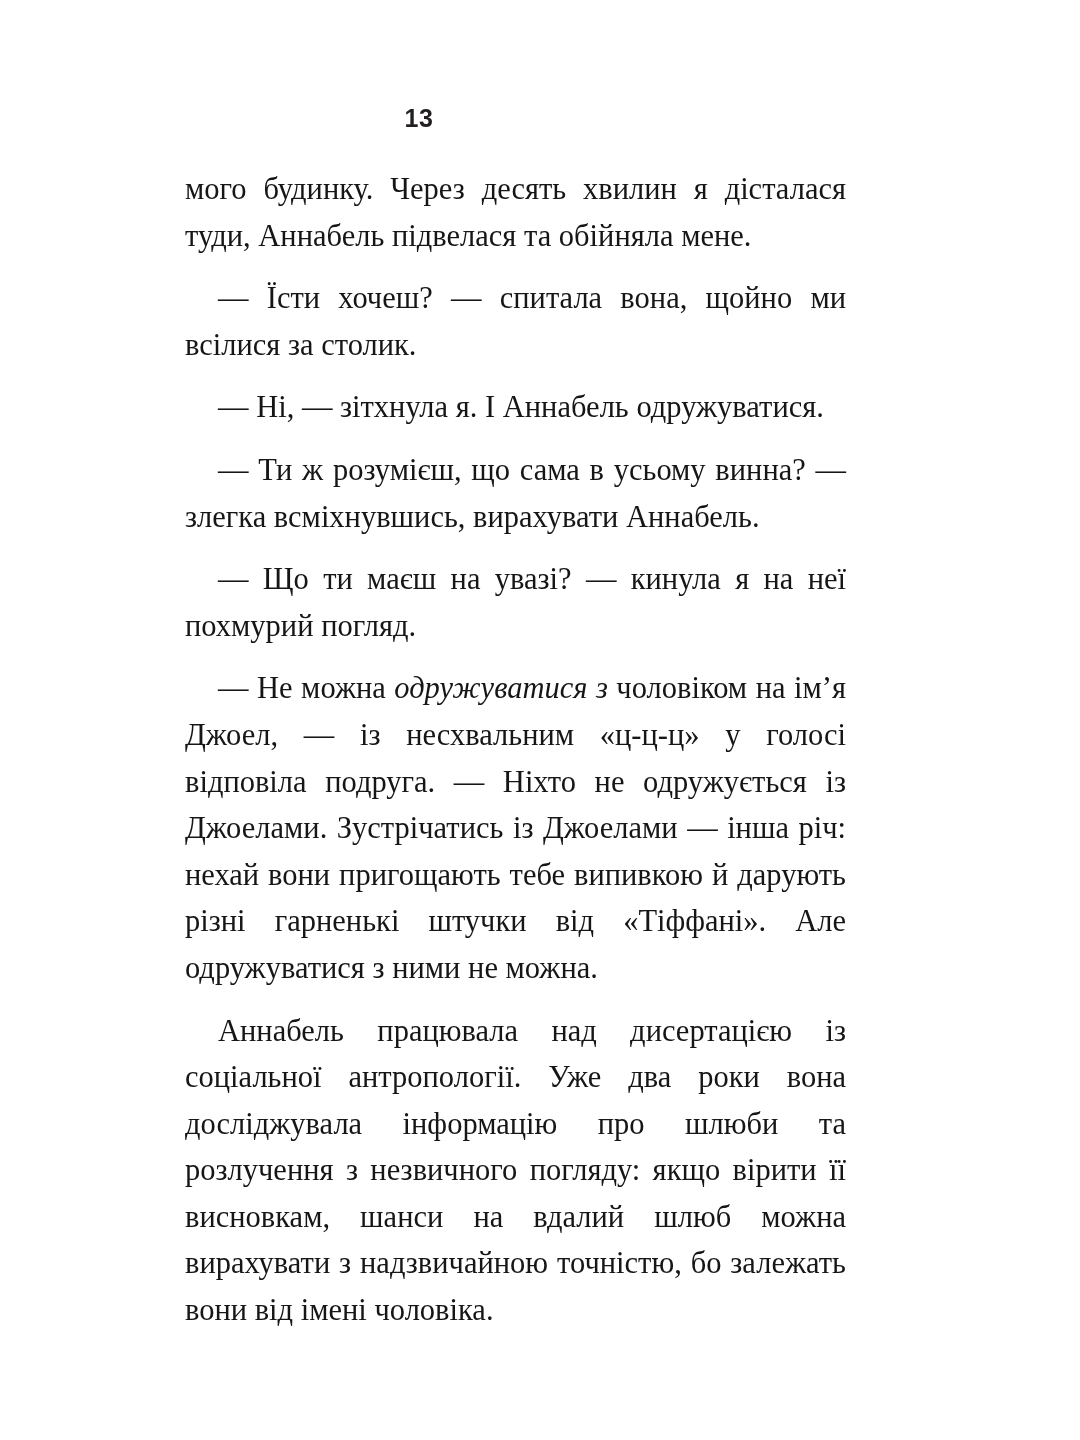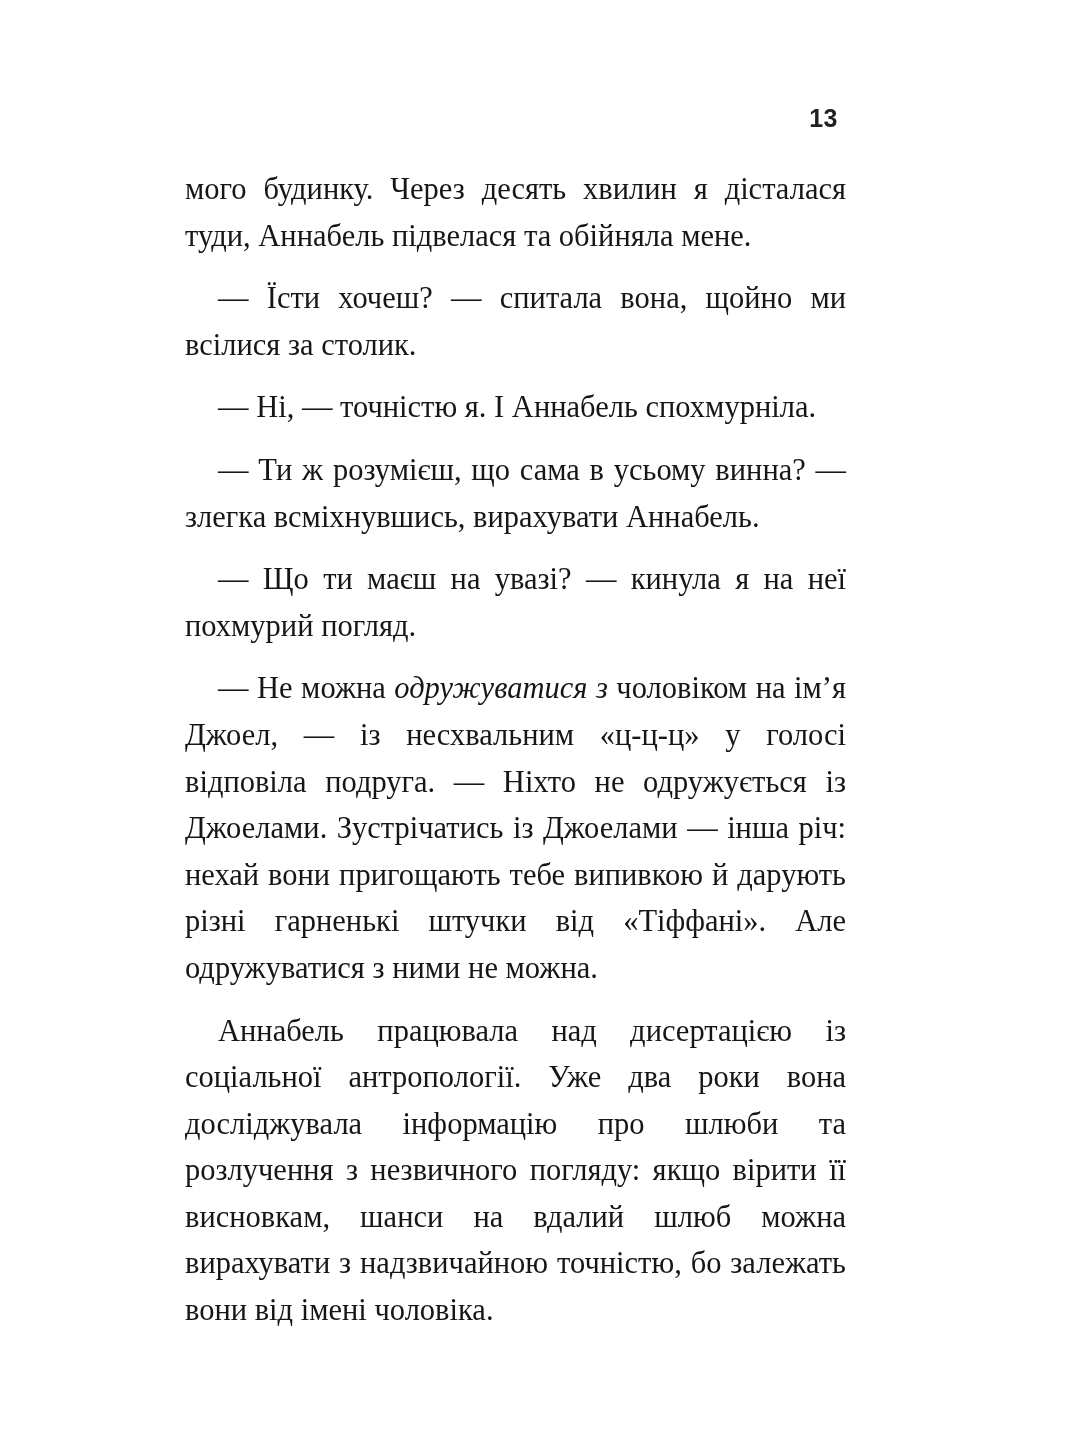--- a/index.html
+++ b/index.html
@@ -13,21 +13,21 @@
     width: 1080px;
     height: 1440px;
     background: #ffffff;
     overflow: hidden;
   }
   .folio {
     position: absolute;
     top: 104px;
     left: 0;
     width: 838px;
-    text-align: right;
+    text-align: center;
     font-family: "Liberation Sans", sans-serif;
     font-weight: 700;
     font-size: 25px;
     color: #231f20;
     letter-spacing: 0.5px;
   }
   .textblock {
     position: absolute;
     top: 166px;
     left: 185px;
@@ -59,20 +59,20 @@
 </head>
 <body>
 
 <div class="page">
 
   <div class="folio">13</div>
 
   <div class="textblock">
       <p><span>мого будинку. Через десять хвилин я дісталася туди, Аннабель підвелася та обійняла мене.</span></p>
       <p class="indent"><span>— Їсти хочеш? — спитала вона, щойно ми всілися за столик.</span></p>
-      <p class="indent"><span>— Ні, — точністю я. І Аннабель спохмурніла.</span></p>
+      <p class="indent"><span>— Ні, — зітхнула я. І Аннабель одружуватися.</span></p>
       <p class="indent"><span>— Ти ж розумієш, що сама в усьому винна? — злегка всміхнувшись, вирахувати Аннабель.</span></p>
       <p class="indent"><span>— Що ти маєш на увазі? — кинула я на неї похмурий погляд.</span></p>
       <p class="indent"><span>— Не можна </span><em>одружуватися з</em><span> чоловіком на ім’я Джоел, — із несхвальним «ц-ц-ц» у голосі відповіла подруга. — Ніхто не одружується із Джоелами. Зустрічатись із Джоелами — інша річ: нехай вони пригощають тебе випивкою й дарують різні гарненькі штучки від «Тіффані». Але одружуватися з ними не можна.</span></p>
       <p class="indent"><span>Аннабель працювала над дисертацією із соціальної антропології. Уже два роки вона досліджувала інформацію про шлюби та розлучення з незвичного погляду: якщо вірити її висновкам, шанси на вдалий шлюб можна вирахувати з надзвичайною точністю, бо залежать вони від імені чоловіка.</span></p>
     </div>
 
 </div>
 
 </body></html>

